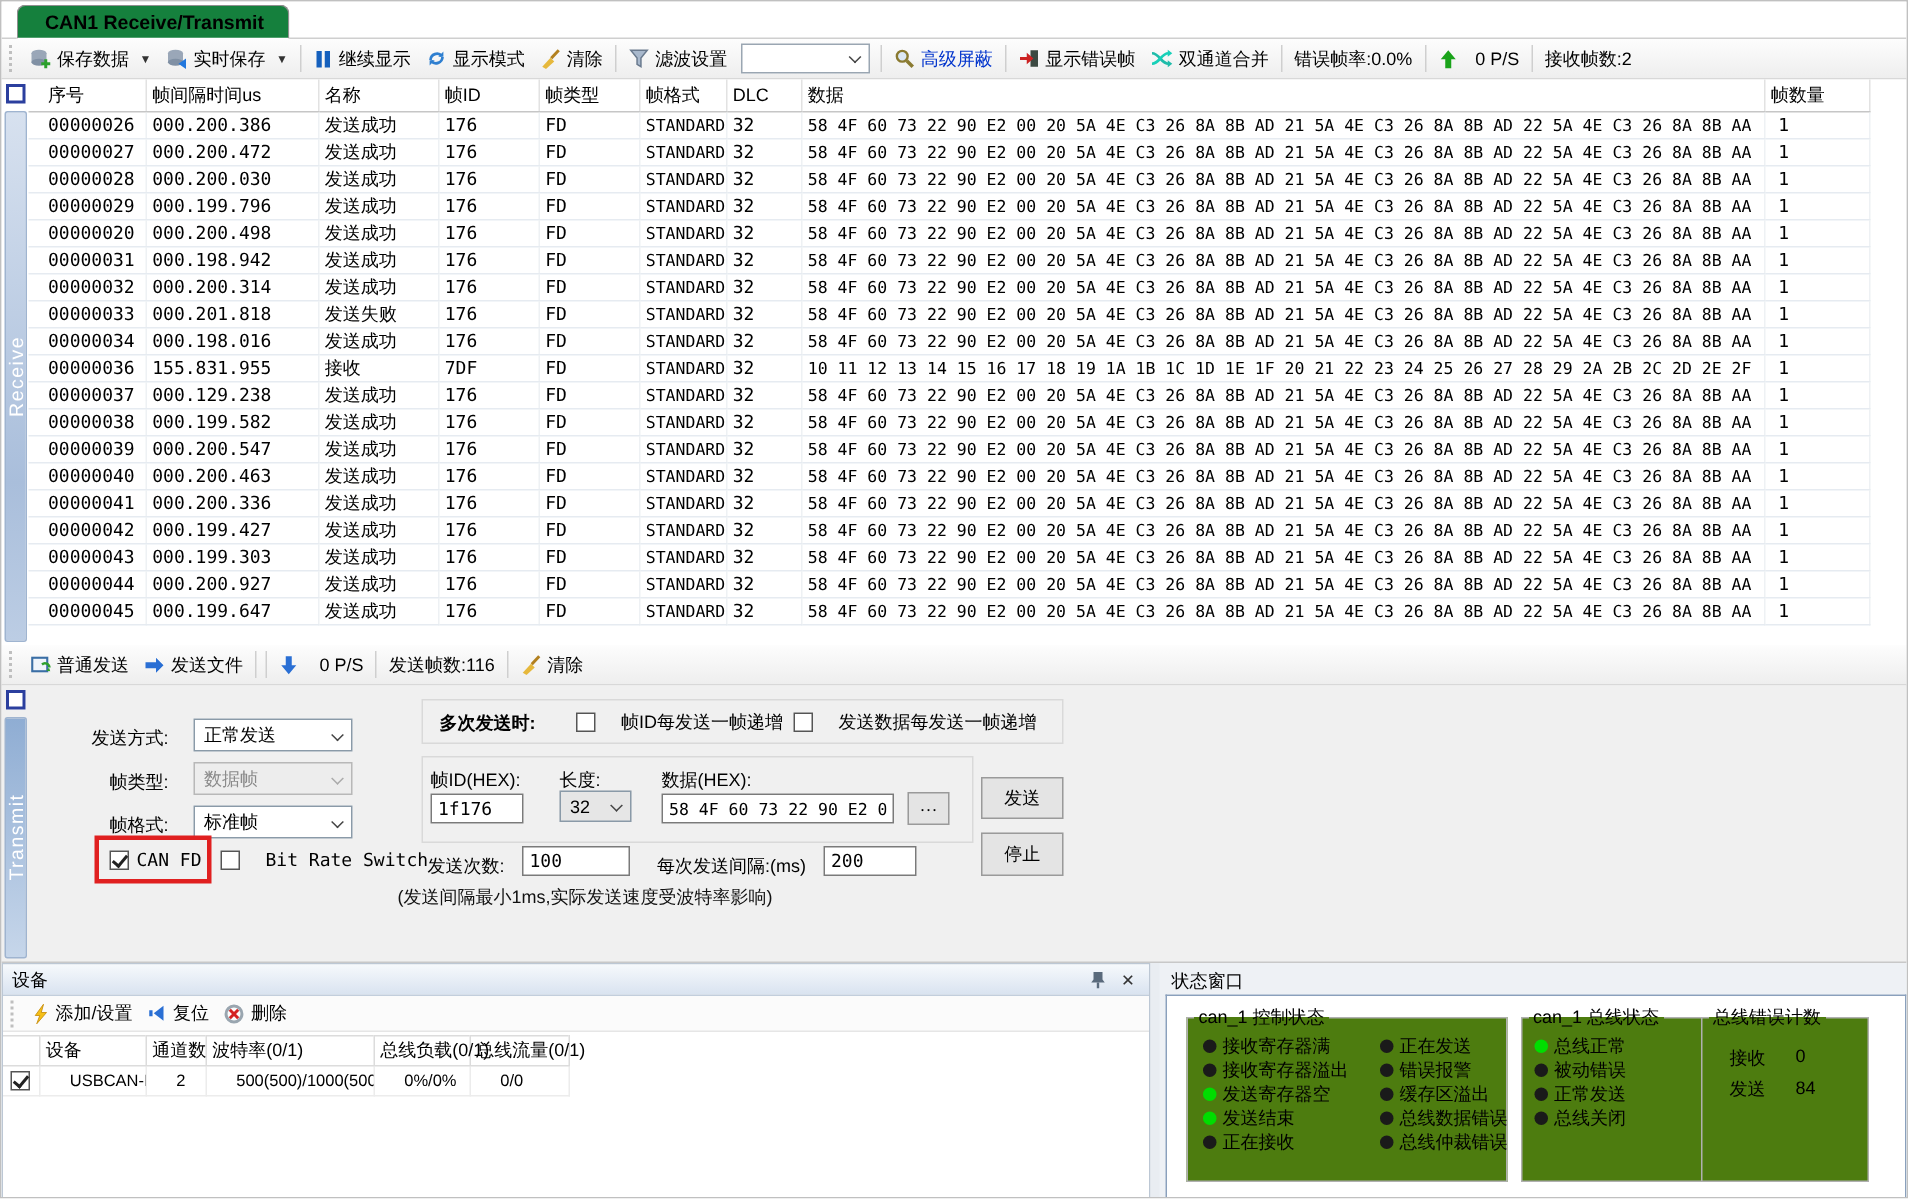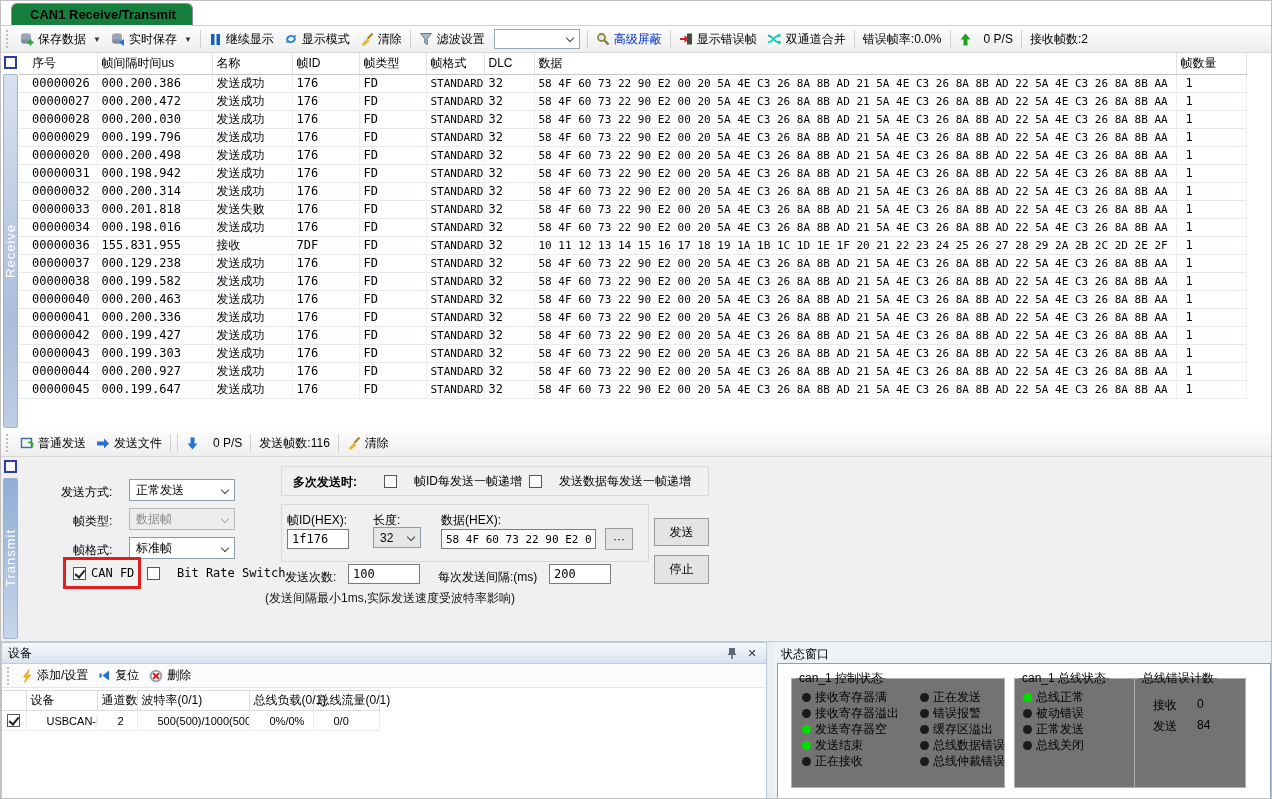--- a/index.html
+++ b/index.html
@@ -79,21 +79,21 @@
   .device-toolbar { height:24px; display:flex; align-items:center; padding-left:4px; background:#fbfbfb; border-bottom:1px solid #e6e6e6; }
   table.dev { border-collapse:collapse; table-layout:fixed; width:377px; margin-top:2px; border-top:1px solid #dcdcdc; }
   table.dev th { height:20px; font-weight:normal; text-align:left; padding:0 0 0 4px; font-size:12px;
                  border-right:1px solid #dcdcdc; border-bottom:1px solid #dcdcdc; white-space:nowrap; }
   table.dev td { height:20px; padding:0 0 0 20px; font-size:11px; white-space:nowrap; overflow:hidden;
                  border-right:1px solid #ececec; border-bottom:1px solid #ececec; }
   .splitter { position:absolute; left:766px; top:0; width:6px; height:158px; background:#e9edf2; }
   .status-panel { position:absolute; left:772px; top:0; width:500px; height:158px; background:#eef1f5; }
   .status-title { position:absolute; left:8px; top:4px; font-size:12px; }
   .status-content { position:absolute; left:4px; top:21px; right:2px; bottom:0; background:#fff; border:1px solid #8aa0bc; border-bottom:none; }
-  fieldset.group { position:absolute; border:1px solid #b0b0b0; padding:0; margin:0; background:#737373; }
+  fieldset.group { position:absolute; border:1px solid #b0b0b0; padding:0; margin:0; background:#4d7c0f; }
   fieldset.group legend { font-size:12px; padding:0 3px; margin-left:4px; white-space:nowrap; }
   .led-col { position:absolute; top:2px; }
   .led-row { display:flex; align-items:center; gap:4px; height:16px; font-size:12px; white-space:nowrap; }
   .led { width:9px; height:9px; border-radius:50%; flex:none; }
   .err-row { position:absolute; left:18px; display:flex; font-size:12px; }
   .err-label { width:44px; }
 
   svg.ic { flex:none; display:block; }
 </style>
 </head>
@@ -355,20 +355,31 @@
             <td class="c3">176</td>
             <td class="c4">FD</td>
             <td class="c5">STANDARD</td>
             <td class="c6">32</td>
             <td class="c7">58 4F 60 73 22 90 E2 00 20 5A 4E C3 26 8A 8B AD 21 5A 4E C3 26 8A 8B AD 22 5A 4E C3 26 8A 8B AA</td>
             <td class="c8">1</td>
           </tr>
           <tr>
             <td class="c0">00000038</td>
             <td class="c1">000.199.582</td>
+            <td class="c2">发送成功</td>
+            <td class="c3">176</td>
+            <td class="c4">FD</td>
+            <td class="c5">STANDARD</td>
+            <td class="c6">32</td>
+            <td class="c7">58 4F 60 73 22 90 E2 00 20 5A 4E C3 26 8A 8B AD 21 5A 4E C3 26 8A 8B AD 22 5A 4E C3 26 8A 8B AA</td>
+            <td class="c8">1</td>
+          </tr>
+          <tr>
+            <td class="c0">00000039</td>
+            <td class="c1">000.200.547</td>
             <td class="c2">发送成功</td>
             <td class="c3">176</td>
             <td class="c4">FD</td>
             <td class="c5">STANDARD</td>
             <td class="c6">32</td>
             <td class="c7">58 4F 60 73 22 90 E2 00 20 5A 4E C3 26 8A 8B AD 21 5A 4E C3 26 8A 8B AD 22 5A 4E C3 26 8A 8B AA</td>
             <td class="c8">1</td>
           </tr>
           <tr>
             <td class="c0">00000040</td>

